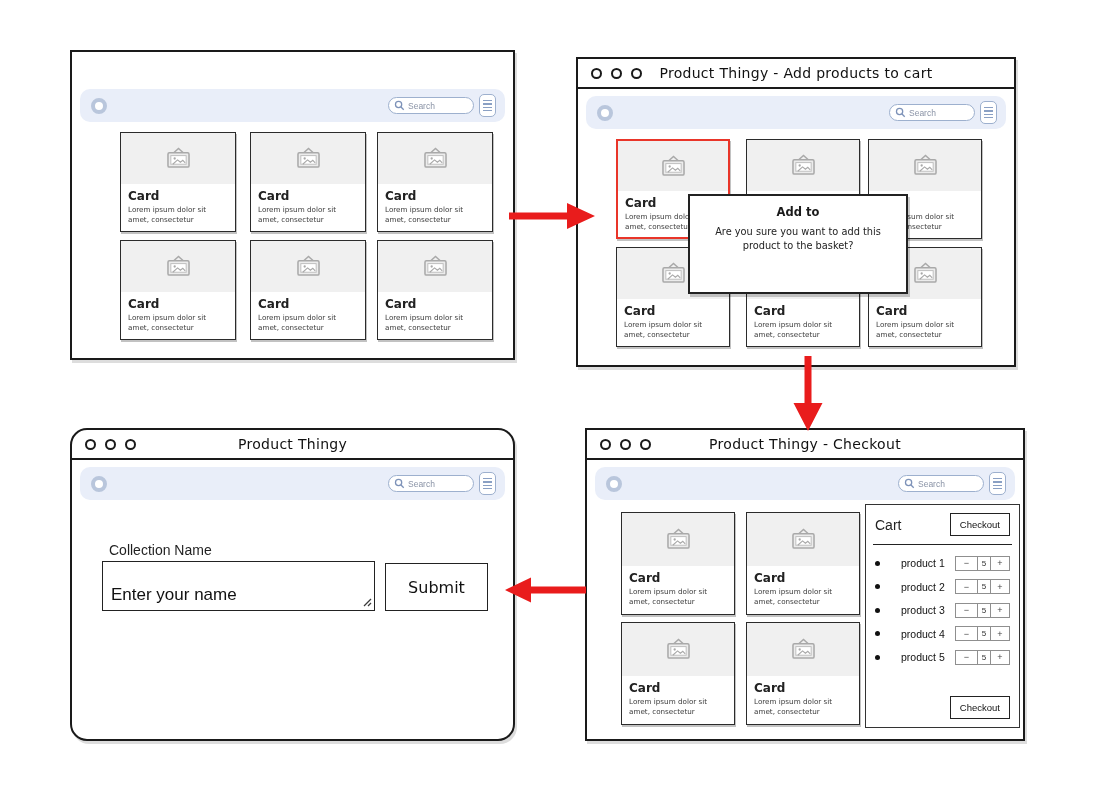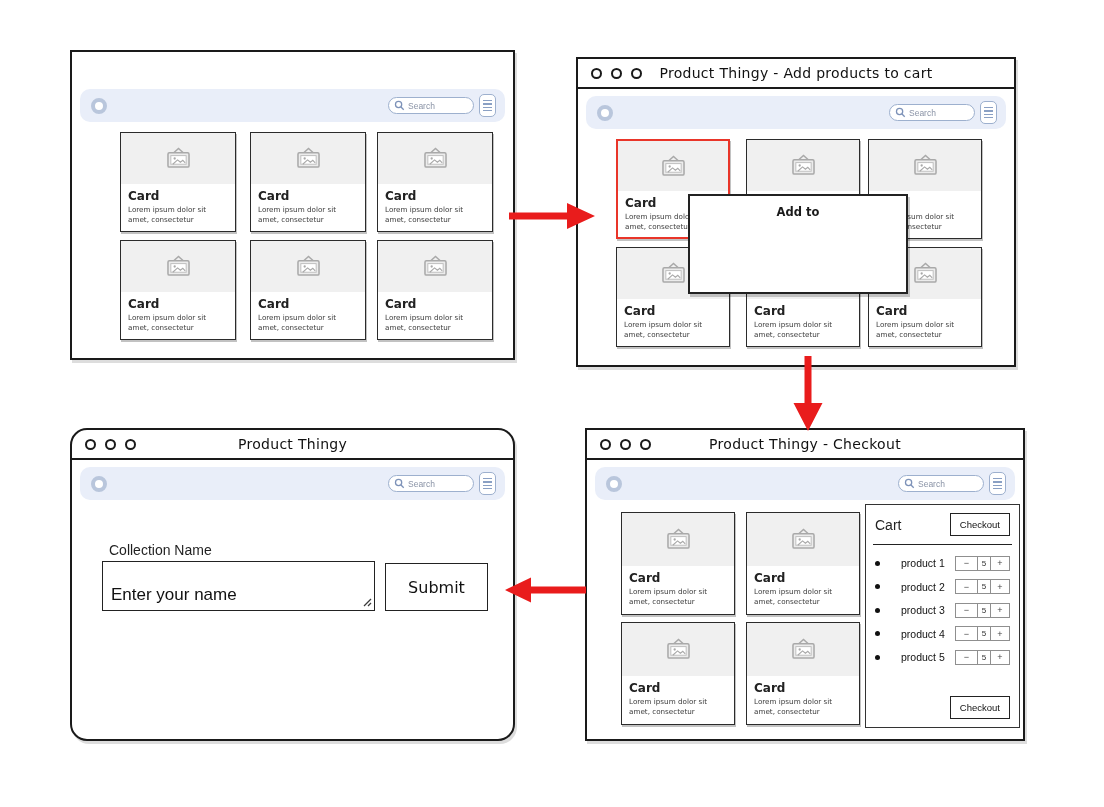--- a/index.html
+++ b/index.html
@@ -273,20 +273,21 @@
           </svg>
         </div>
       <div class="card-body">
         <div class="card-title">Card</div>
         <div class="card-desc">Lorem ipsum dolor sit amet, consectetur</div>
       </div>
     </div>
 
     <div class="modal">
       <div class="modal-title">Add to</div>
+      <div class="modal-msg">Are you sure you want to add this product to the basket?</div>
     </div>
   </div>
 
   <div class="window win-c" style="left:585px;top:428px;width:440px;height:313px;">
     <div class="titlebar">
       <div class="dots">
         <span class="dot"></span>
         <span class="dot"></span>
         <span class="dot"></span>
       </div>

